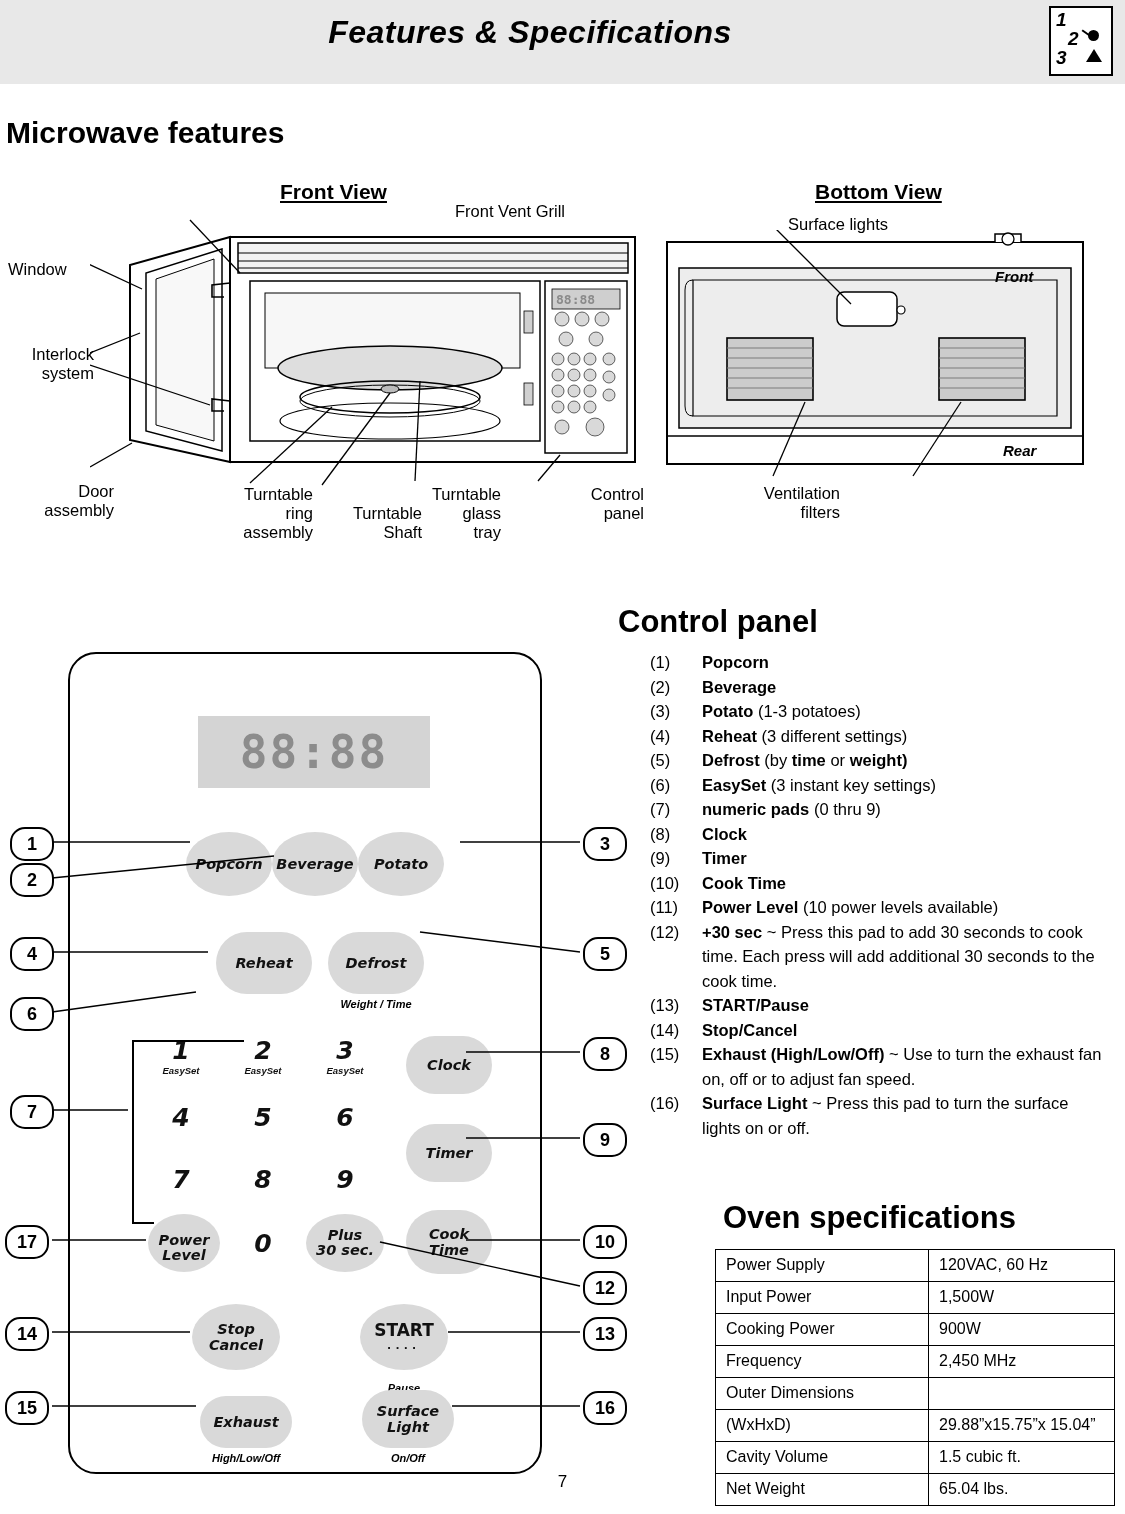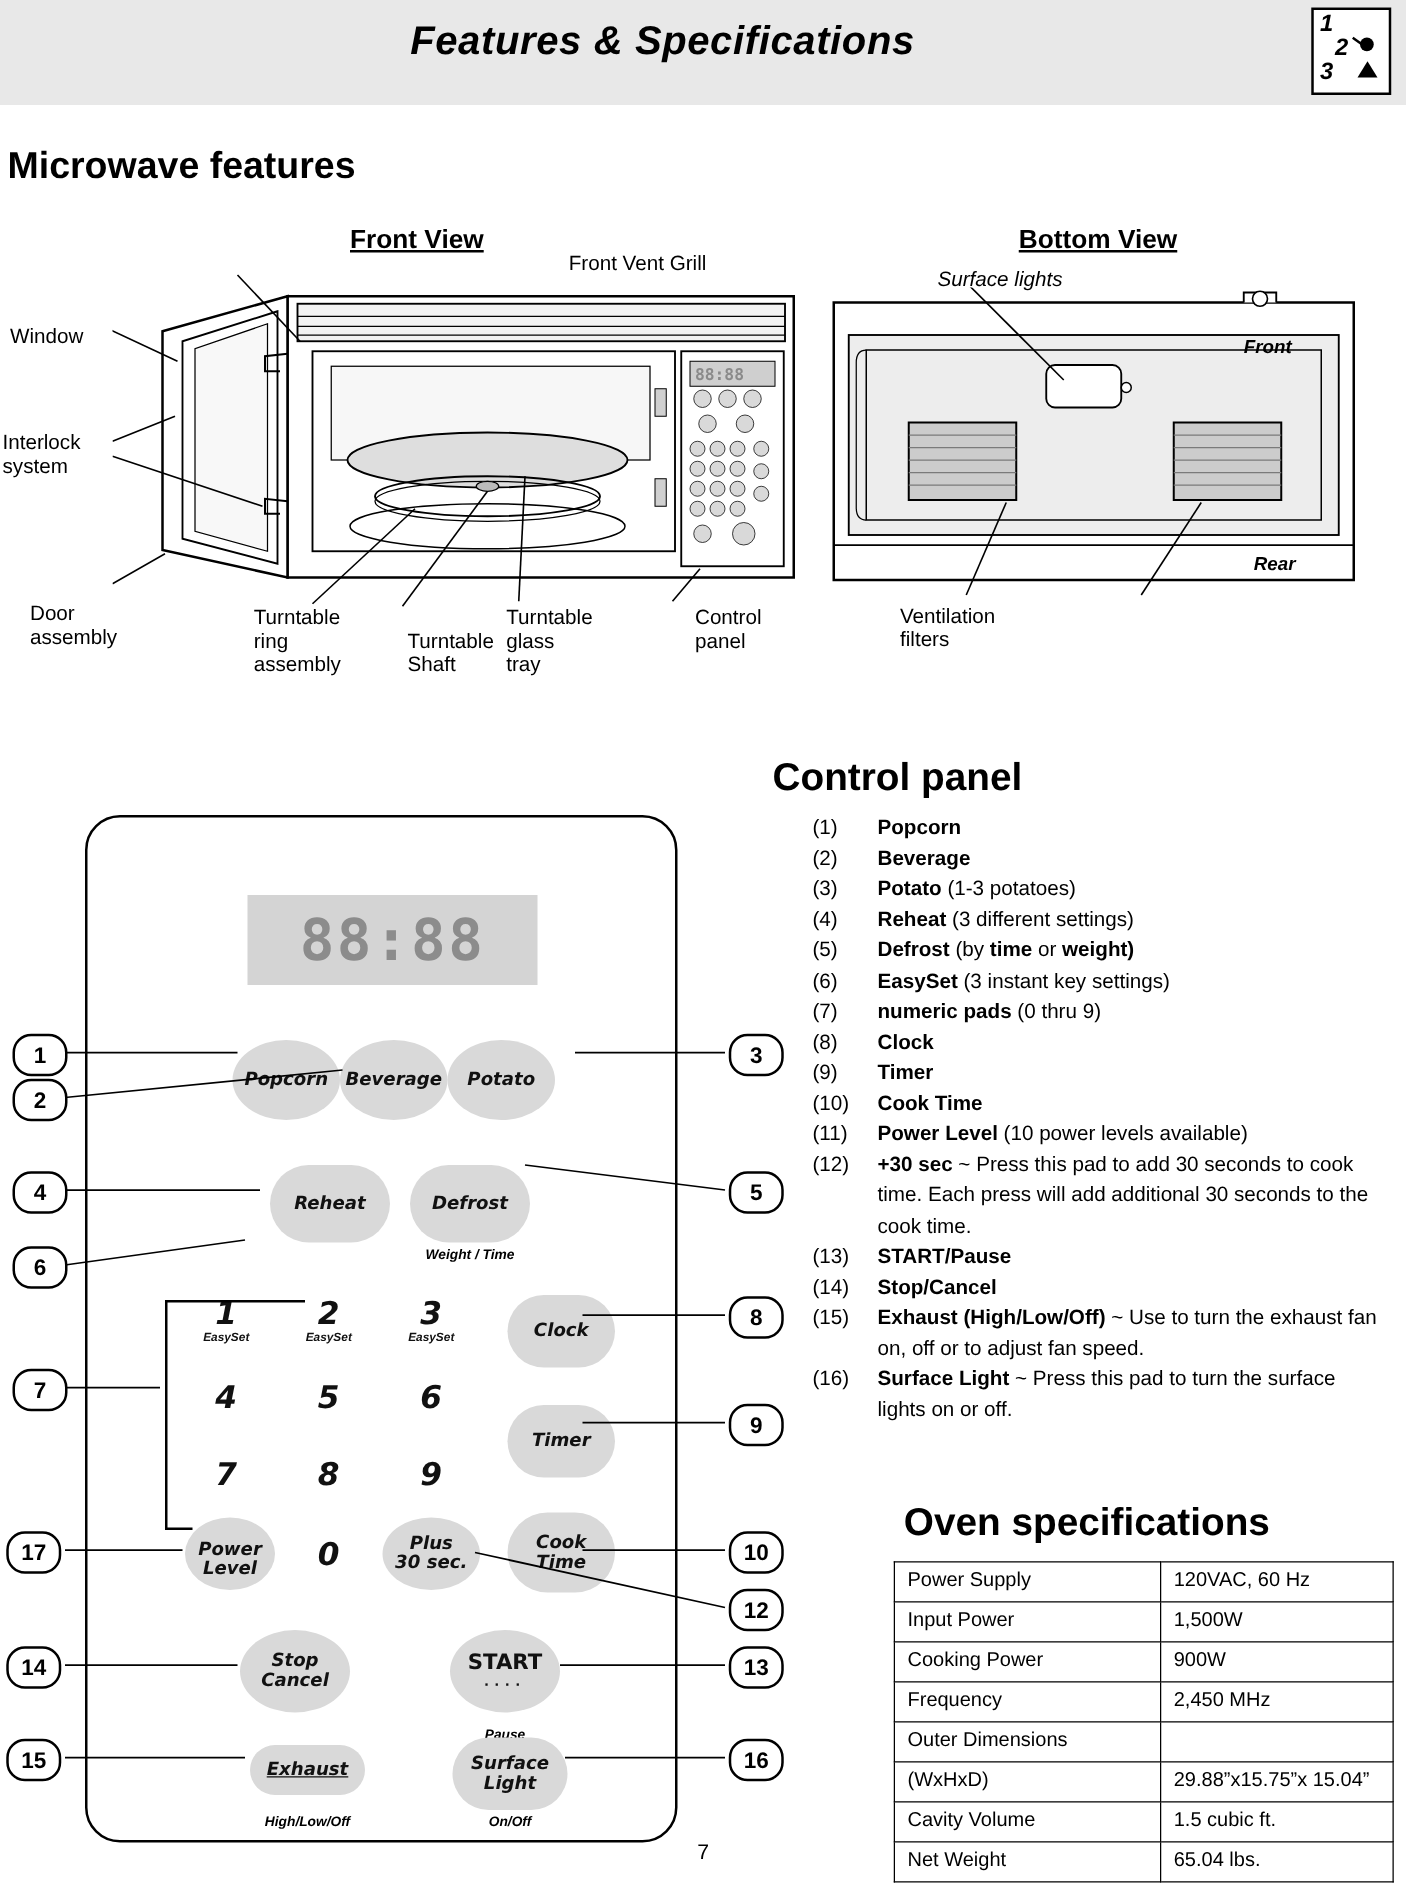--- a/index.html
+++ b/index.html
@@ -43,21 +43,21 @@
   #control-panel-title { left:618px; top:604px; font-size:31px; }
   #oven-spec-title { left:723px; top:1200px; font-size:31px; }
 
   .view-label {
     position:absolute; font-size:21px; font-weight:bold; text-decoration:underline;
   }
   #front-view-label { left:280px; top:180px; }
   #bottom-view-label { left:815px; top:180px; }
 
   .callout {
-    position:absolute; font-size:16.5px; line-height:19px; text-align:left;
+    position:absolute; font-size:16.5px; line-height:19px; text-align:right;
   }
 
   
   #front-view-art { position:absolute; left:90px; top:205px; width:560px; height:290px; }
   #bottom-view-art { position:absolute; left:665px; top:230px; width:420px; height:250px; }
 
   
   #panel-art {
     position:absolute; left:68px; top:652px; width:470px; height:818px;
     border:2px solid #000; border-radius:28px; background:#fff;
@@ -246,21 +246,21 @@
   </g>
   <line x1="2" y1="206" x2="418" y2="206" stroke="#000" stroke-width="1.4"></line>
 
   <line x1="110" y1="-2" x2="186" y2="74" stroke="#000" stroke-width="1.3"></line>
   <line x1="108" y1="246" x2="140" y2="172" stroke="#000" stroke-width="1.3"></line>
   <line x1="248" y1="246" x2="296" y2="172" stroke="#000" stroke-width="1.3"></line>
   <text x="330" y="52" font-size="15" font-style="italic" font-weight="bold" font-family="Liberation Sans, sans-serif">Front</text>
   <text x="338" y="226" font-size="15" font-style="italic" font-weight="bold" font-family="Liberation Sans, sans-serif">Rear</text>
 </svg>
 
-<div class="callout" style="left:750px; top:215px; text-align:center;font-style:italic;">Surface lights</div>
+<div class="callout" style="left:788px; top:215px; text-align:center;">Surface lights</div>
 <div class="callout" style="left:720px; top:484px; width:120px; white-space:pre-line;">Ventilation
 filters</div>
 
 <div class="sec-title" id="control-panel-title">Control panel</div>
 
 <div id="cp-list">
     <div class="cp-row">
       <div class="cp-idx">(1)</div>
       <div class="cp-txt"><b>Popcorn</b></div>
     </div>
@@ -408,21 +408,21 @@
   <div class="pad" style="left:122px; top:650px; width:88px; height:66px;">
     <span class="l1" style="white-space:pre-line; line-height:16px;">Stop
 Cancel</span>
   </div>
   <div class="pad" style="left:290px; top:650px; width:88px; height:66px;">
     <span class="l1" style="font-style:normal; font-size:17px;">START</span>
     <span style="letter-spacing:4px; font-size:13px;">····</span>
   </div>
   <div class="sublabel" style="left:290px; top:728px; width:88px;">Pause</div>
 
-  <div class="pad oval" style="left:130px; top:742px; width:92px; height:40px;text-decoration:underline;">
+  <div class="pad oval" style="left:130px; top:742px; width:92px; height:52px;">
     <span class="l1">Exhaust</span>
   </div>
   <div class="sublabel" style="left:126px; top:798px; width:100px;">High/Low/Off</div>
 
   <div class="pad oval" style="left:292px; top:736px; width:92px; height:58px;">
     <span class="l1" style="white-space:pre-line; line-height:16px;">Surface
 Light</span>
   </div>
   <div class="sublabel" style="left:292px; top:798px; width:92px;">On/Off</div>
 

